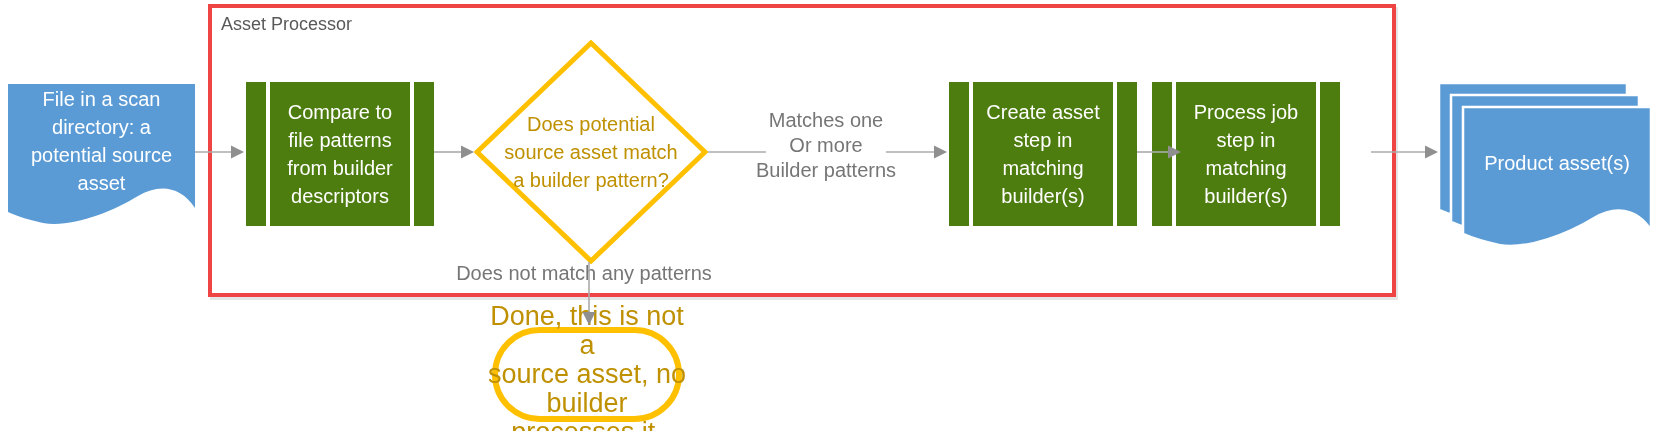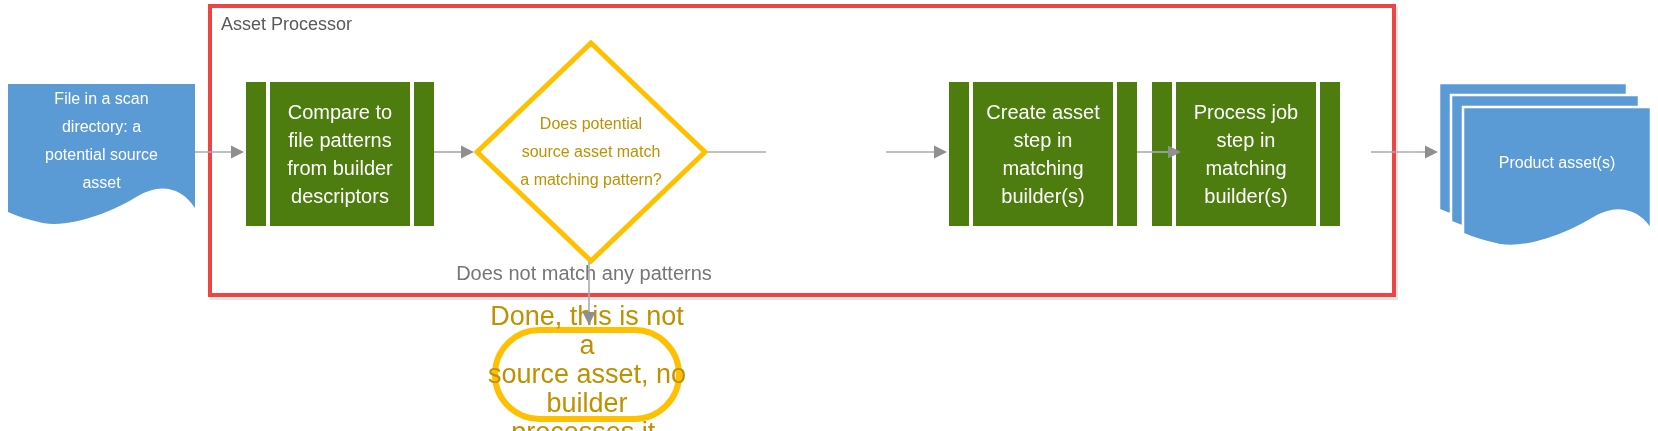--- a/index.html
+++ b/index.html
@@ -12,21 +12,21 @@
     position:absolute; left:208px; top:4px; width:1188px; height:293px;
     border:4px solid #ef4444; background:transparent; box-sizing:border-box;
     box-shadow:2px 3px 0 rgba(0,0,0,0.10);
   }
   .ap-label {
     position:absolute; left:9px; top:6px; font-size:18px; color:#595959;
   }
   
   .shape-text {
     position:absolute; display:flex; align-items:center; justify-content:center;
-    text-align:center; white-space:pre-line; font-size:16px; line-height:28px;
+    text-align:center; white-space:pre-line; font-size:20px; line-height:28px;
   }
   .white-text { color:#ffffff; }
   .gold-text  { color:#bf9000; }
   .gray-label { color:#767676; }
   
   .pp {
     position:absolute; width:188px; height:144px; background:#4d7c0f;
   }
   .pp .stripe {
     position:absolute; top:0; bottom:0; width:4px; background:#ffffff;
@@ -87,22 +87,25 @@
 file patterns
 from builder
 descriptors</div>
   </div>
 
   <svg class="abs" style="left:474px; top:40px;" width="234" height="224" viewBox="0 0 234 224">
     <polygon points="117,3 231,112 117,221 3,112" fill="#ffffff" stroke="#ffc000" stroke-width="5"></polygon>
   </svg>
   <div class="shape-text gold-text" style="left:474px; top:40px; width:234px; height:224px;">Does potential
 source asset match
-a matching pattern?</div>
+a builder pattern?</div>
 
+  <div class="match-label gray-label">Matches one
+Or more
+Builder patterns</div>
 
   <div class="pp" style="left:949px; top:82px;">
     <div class="stripe l"></div>
     <div class="stripe r"></div>
     <div class="pp-text">Create asset
 step in
 matching
 builder(s)</div>
   </div>
 

